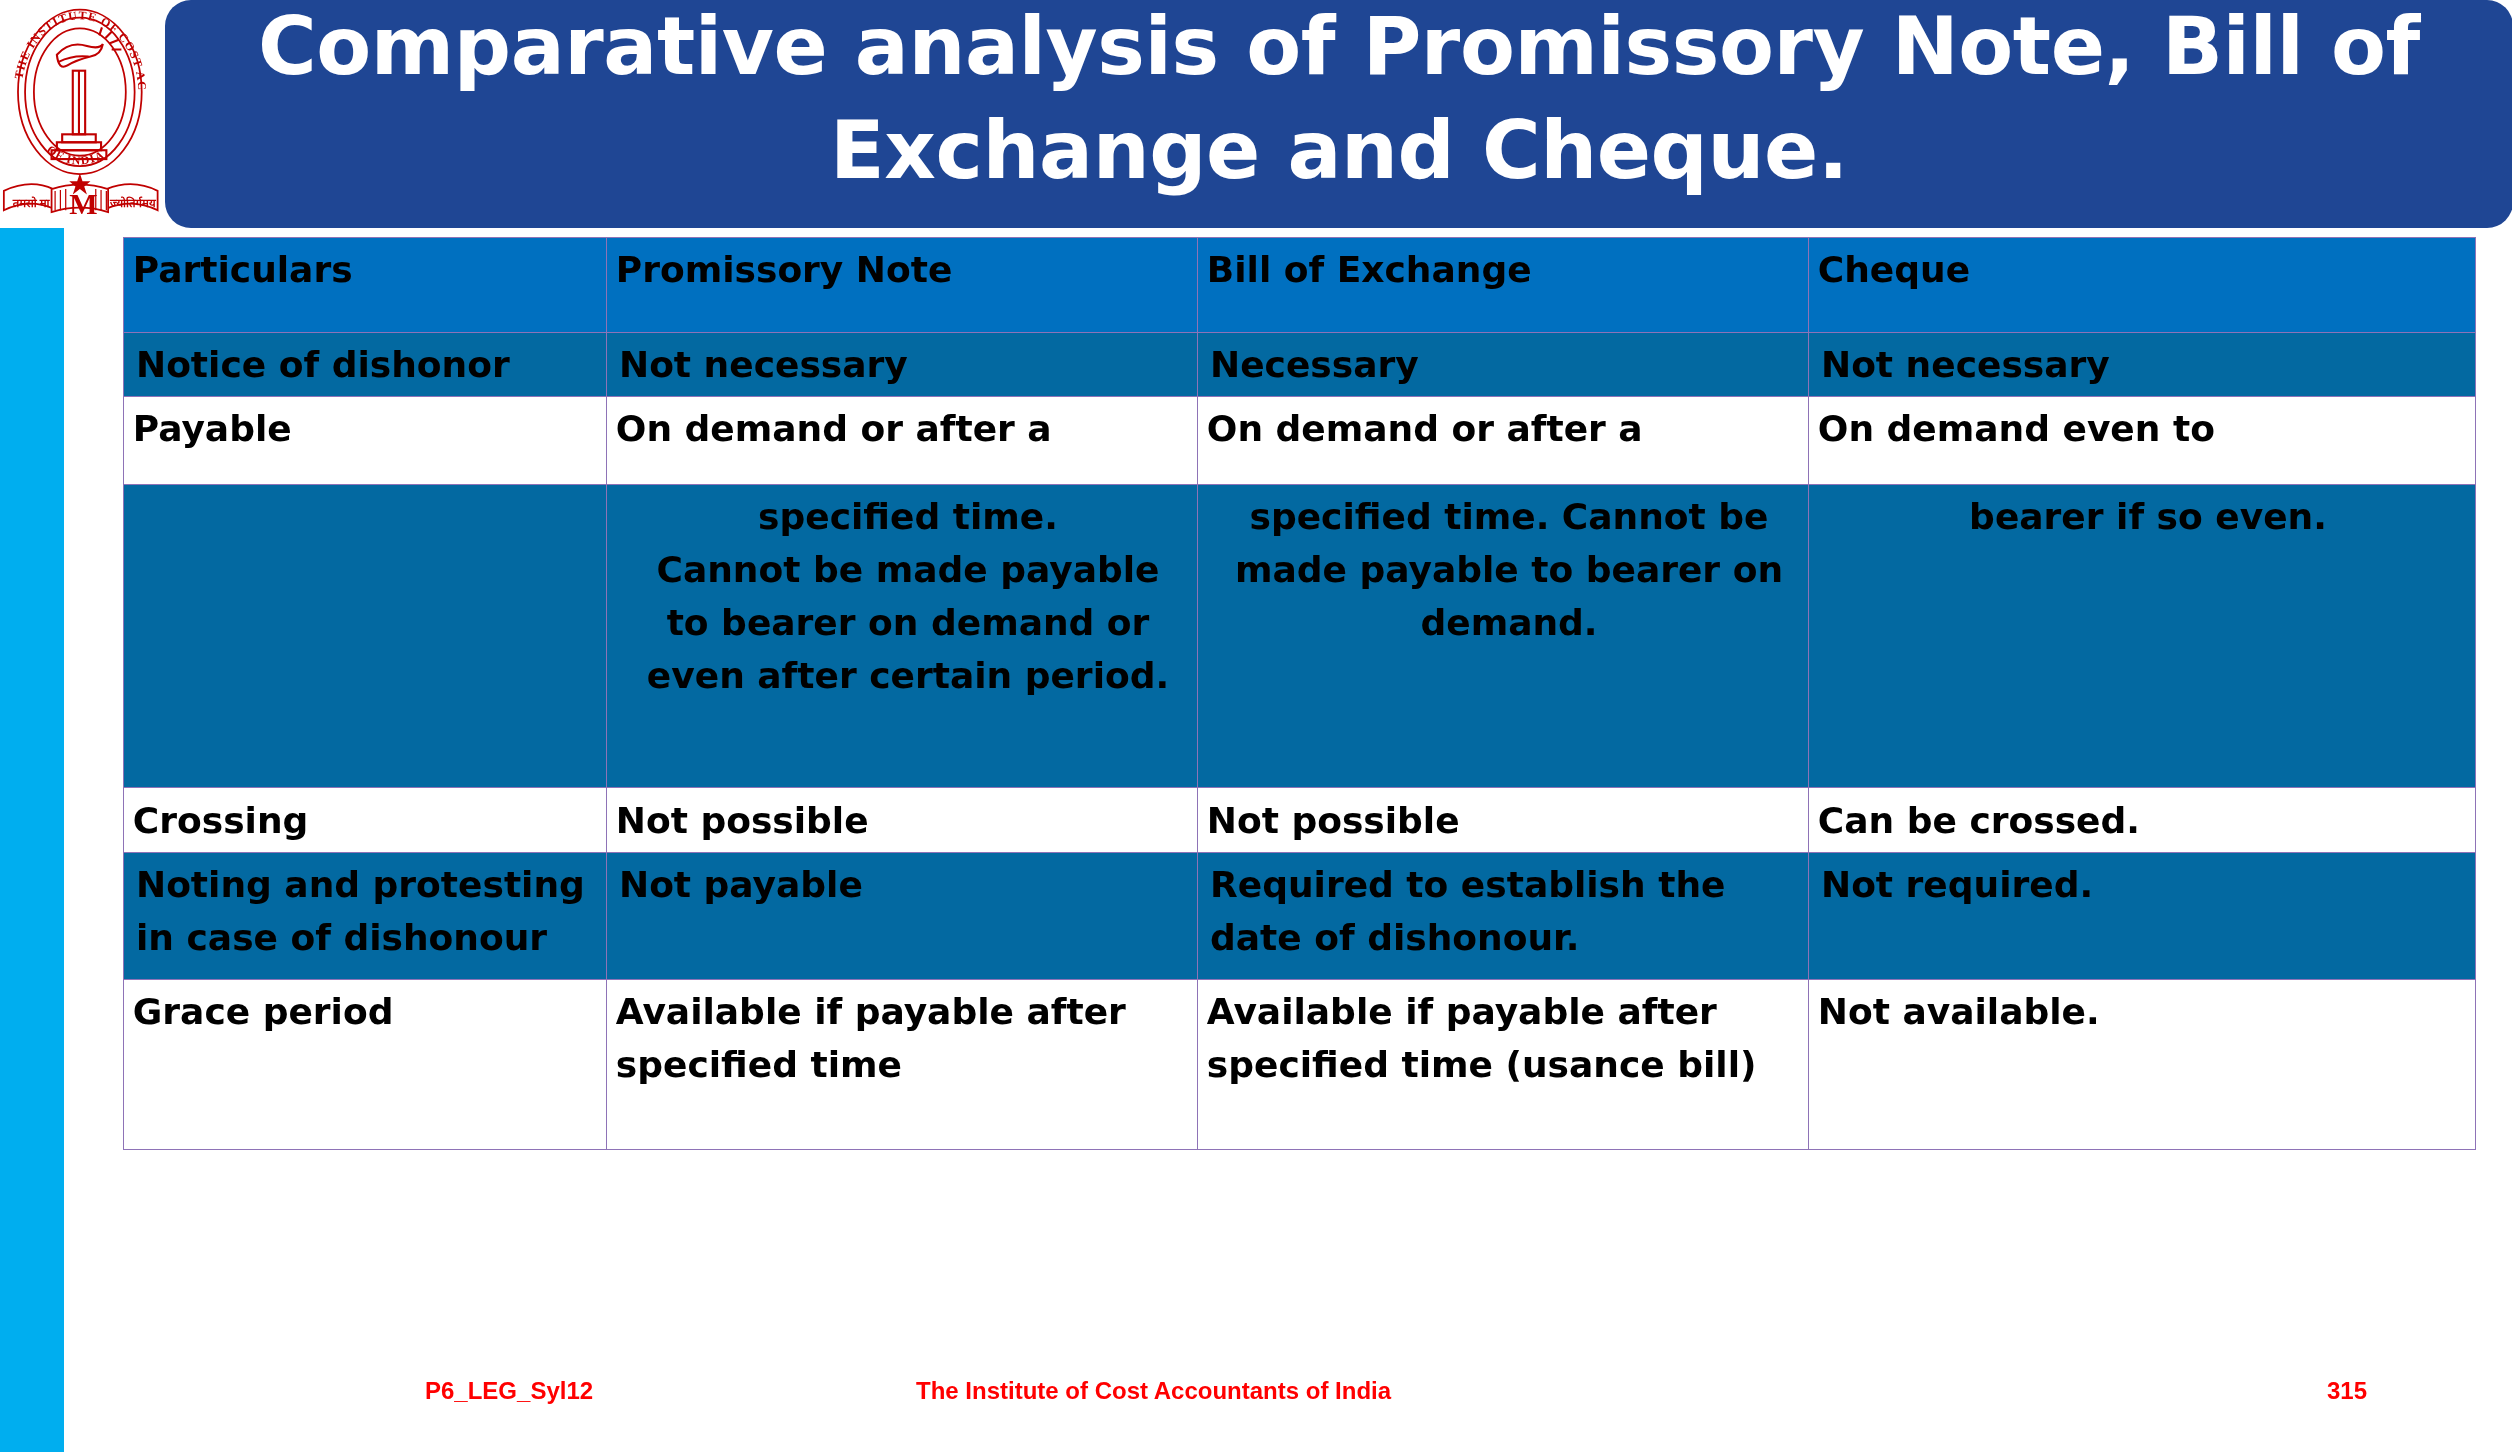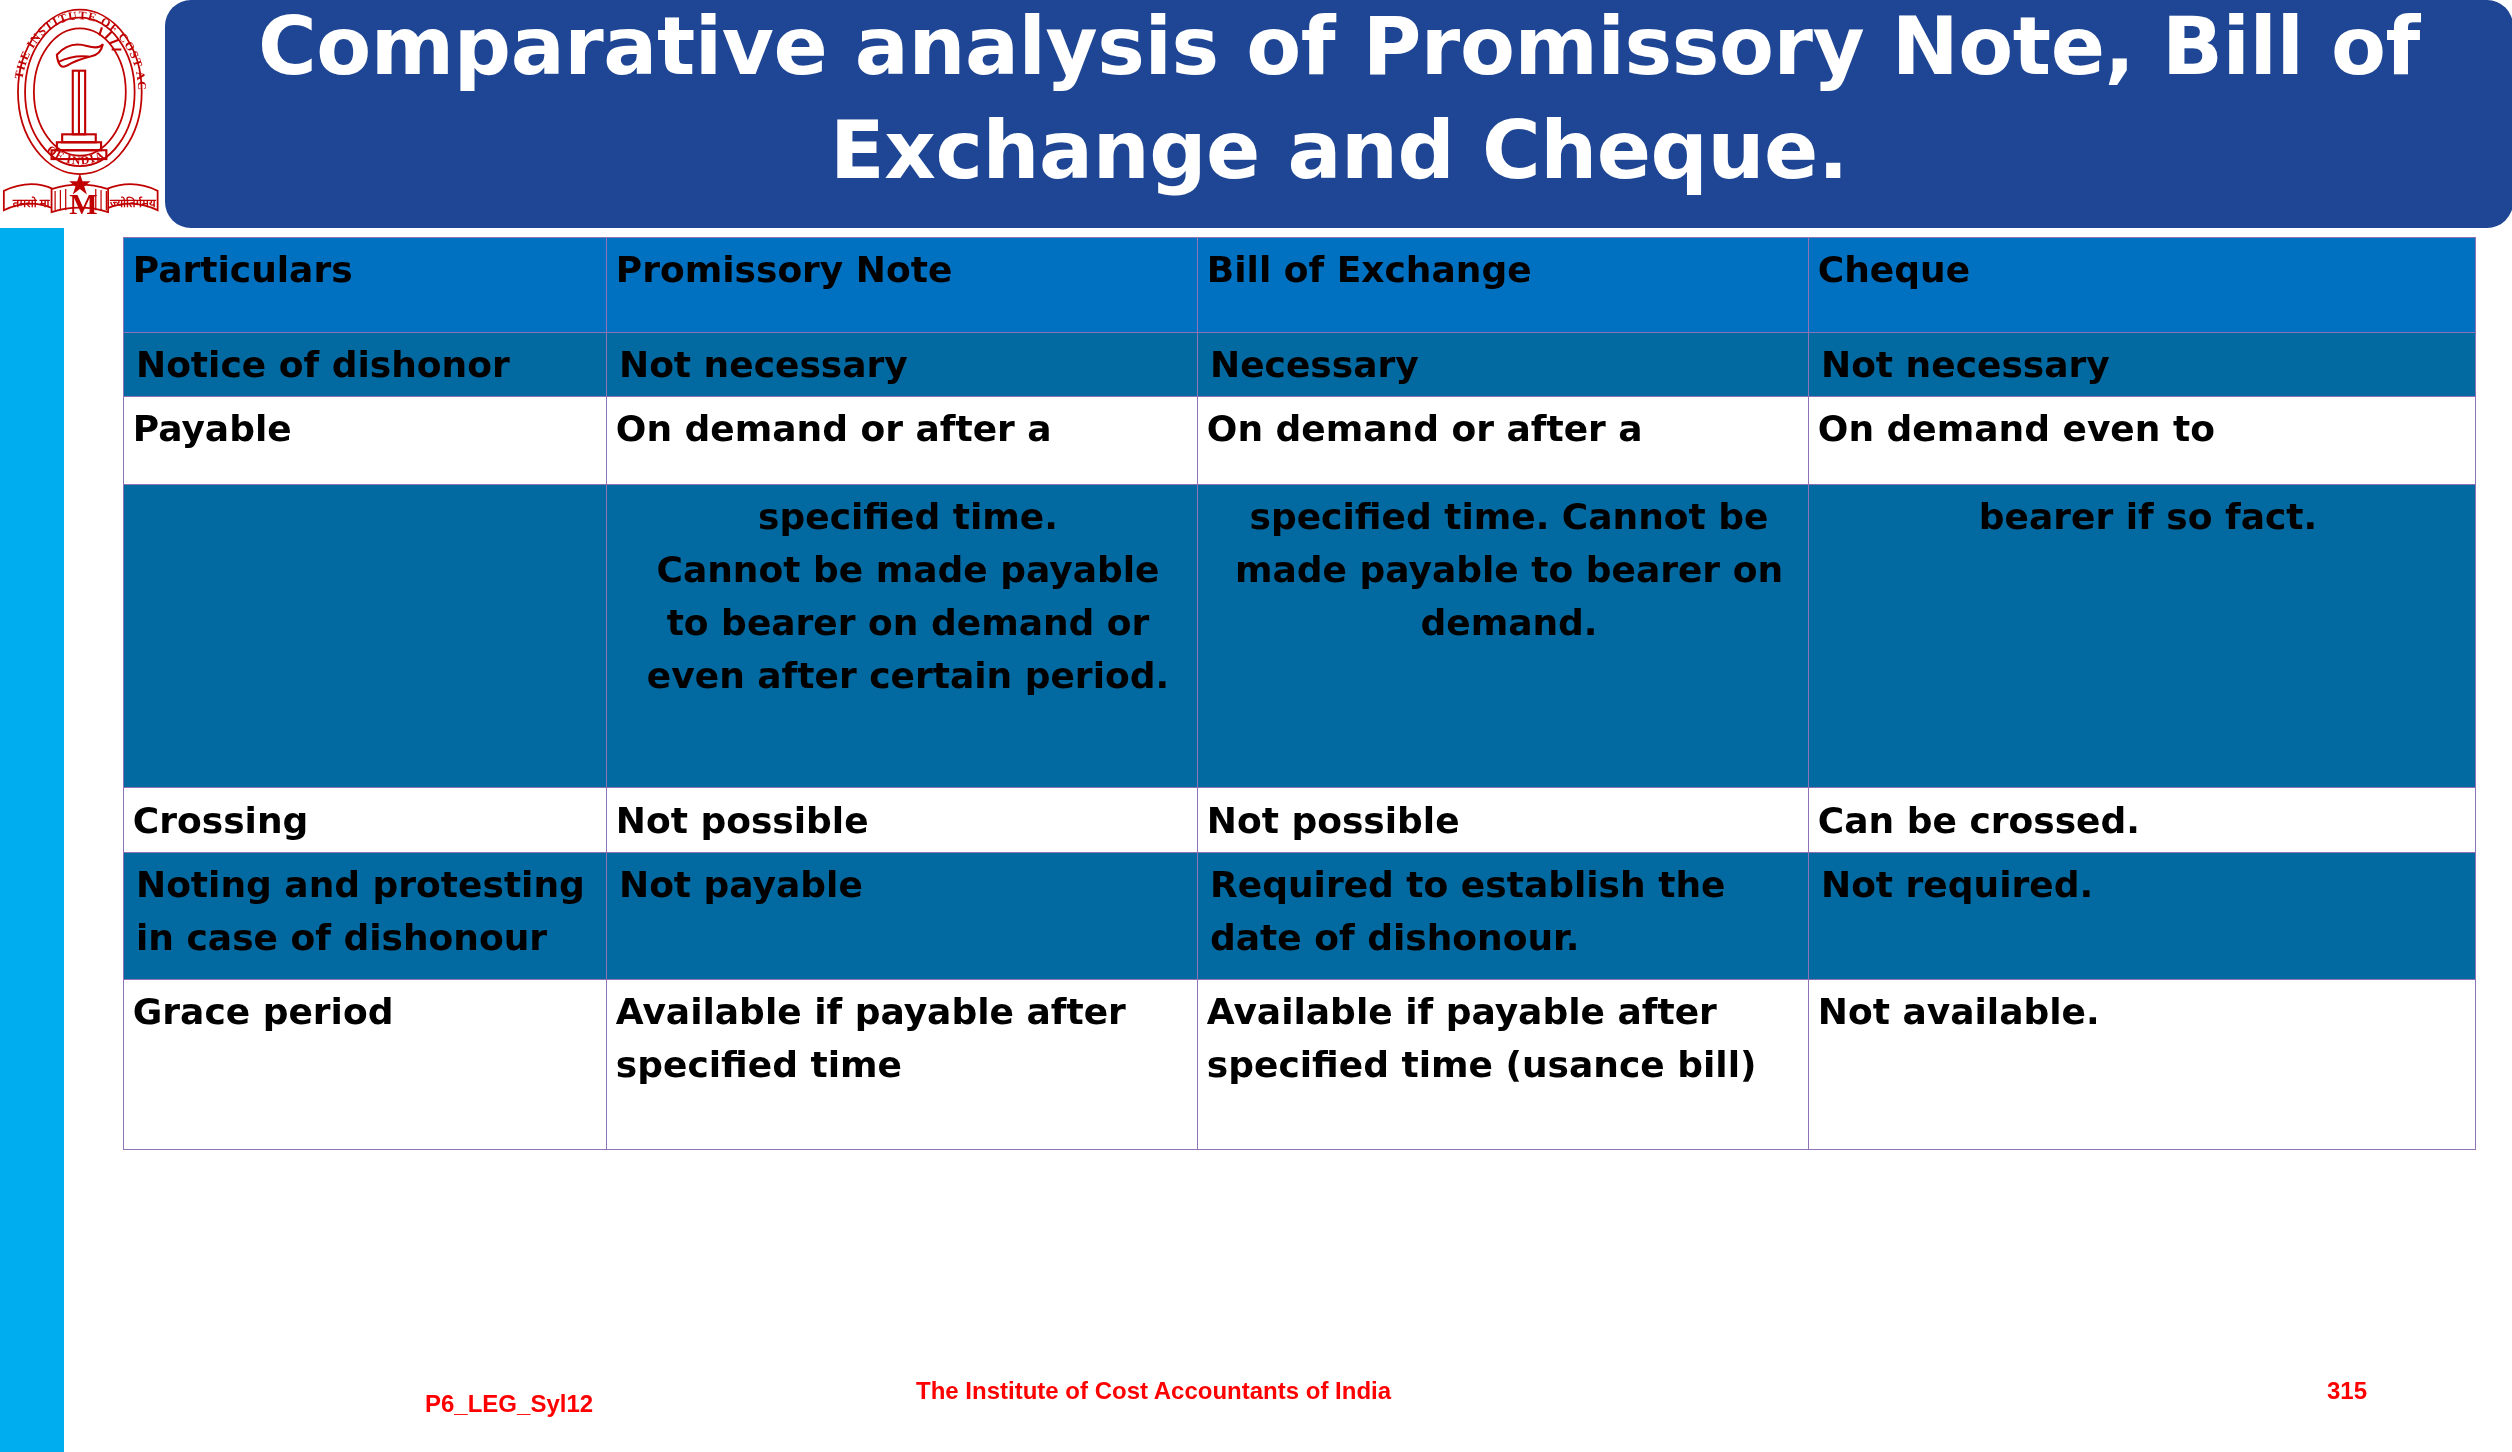--- a/index.html
+++ b/index.html
@@ -93,21 +93,21 @@
 
   
   .footer{
     position:absolute;left:0;bottom:34px;width:2512px;height:42px;z-index:5;
   }
   .footer span{
     position:absolute;color:#FF0000;font-weight:bold;
     font-family:"Liberation Sans","DejaVu Sans",sans-serif;
     font-size:24px;line-height:30px;white-space:nowrap;
   }
-  .f-left{left:425px;top:13px;text-align:right;}
+  .f-left{left:425px;top:0;text-align:right;}
   .f-center{left:916px;top:0;}
   .f-right{left:2327px;top:0;}
 </style>
 </head>
 <body>
 
 <div id="slide">
 
   <div class="watermark">
     <svg viewBox="0 0 200 140" xmlns="http://www.w3.org/2000/svg">
@@ -219,21 +219,21 @@
         </tr>
         <tr class="band r-payable2">
           <td></td>
           <td>specified time.
 Cannot be made payable
 to bearer on demand or
 even after certain period.</td>
           <td>specified time. Cannot be
 made payable to bearer on
 demand.</td>
-          <td>bearer if so fact.</td>
+          <td>bearer if so even.</td>
         </tr>
         <tr class="plain r-crossing">
           <td>Crossing</td>
           <td>Not possible</td>
           <td>Not possible</td>
           <td>Can be crossed.</td>
         </tr>
         <tr class="band r-noting">
           <td>Noting and protesting
 in case of dishonour</td>

